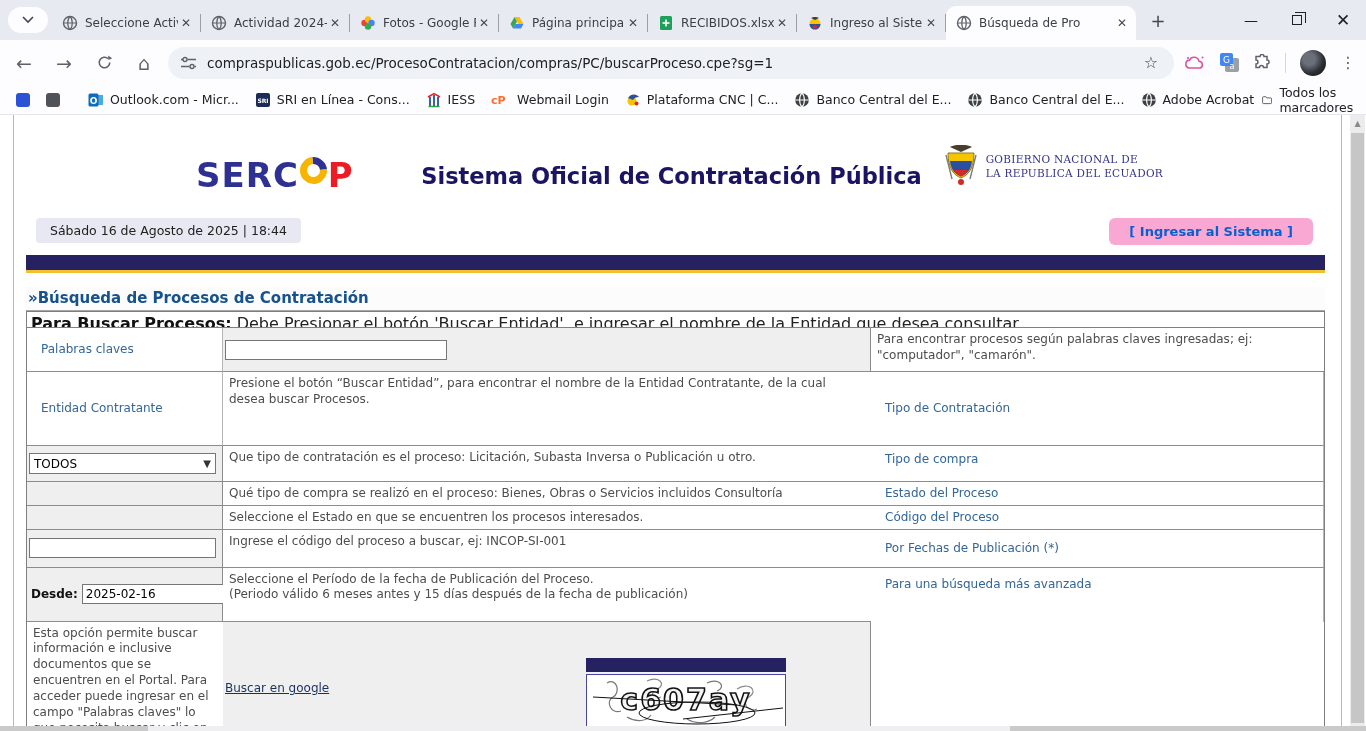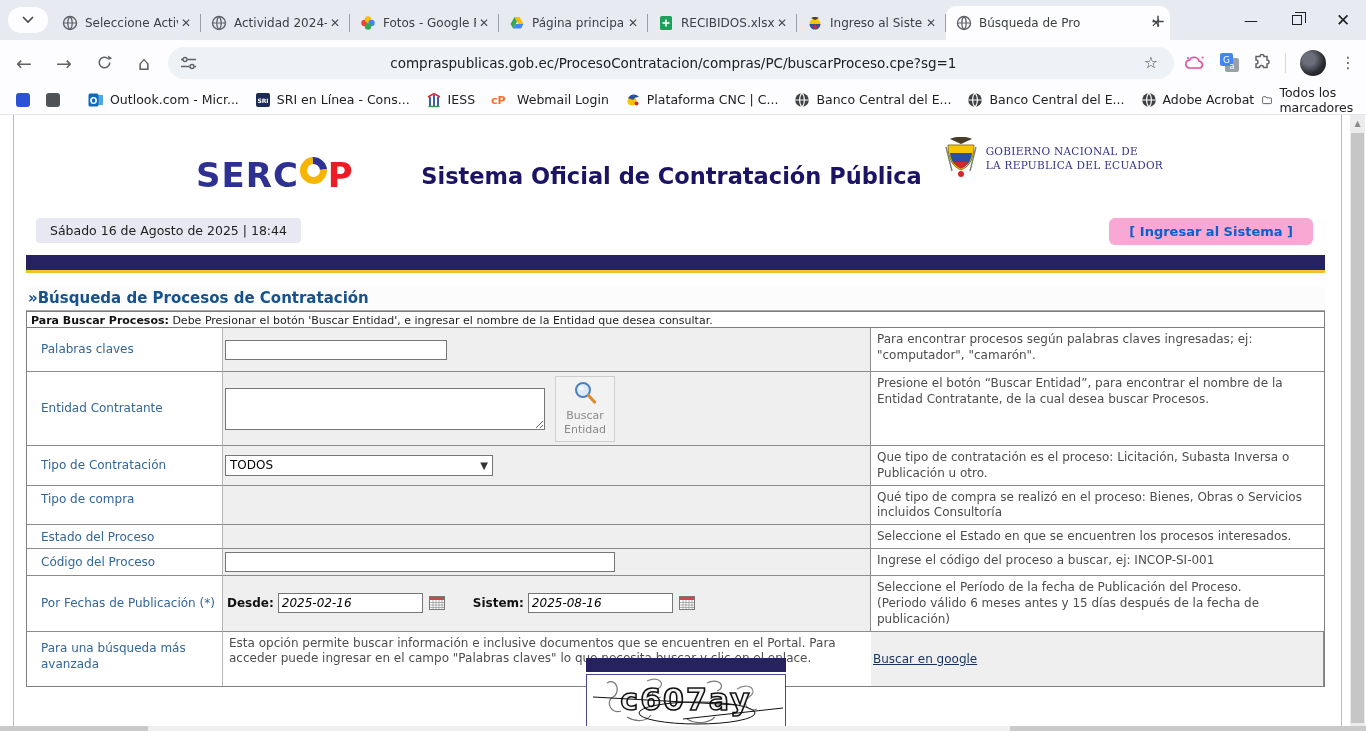--- a/index.html
+++ b/index.html
@@ -15,21 +15,21 @@
   .tab .tlabel { flex:1; white-space:nowrap; overflow:hidden; }
   .tab .tclose { flex:0 0 16px; text-align:center; color:#45494f; font-size:12px; border-radius:50%; }
   .newtab-btn { position:absolute; top:10px; font-size:18px; color:#45494f; width:24px; text-align:center; }
   .wincontrols { position:absolute; right:0; top:0; height:40px; display:flex; }
   .winbtn { width:46px; height:40px; display:flex; align-items:center; justify-content:center; color:#202124; font-size:14px; }
   .restore-glyph { width:10px; height:10px; border:1px solid #202124; position:relative; }
   .restore-glyph:before { content:""; position:absolute; left:2px; top:-4px; width:10px; height:10px; border:1px solid #202124; border-left:none; border-bottom:none; }
 
   .toolbar { position:absolute; left:0; top:40px; width:1366px; height:45px; background:#fdfdff; display:flex; align-items:center; }
   .navbtn { width:32px; height:32px; display:flex; align-items:center; justify-content:center; color:#5f6368; font-size:19px; margin-left:8px; }
-  .omnibox { height:32px; flex:1; margin:0 10px 0 8px; background:#eef1f6; border-radius:16px; display:flex; align-items:center; padding:0 12px;text-align:center; }
+  .omnibox { height:32px; flex:1; margin:0 10px 0 8px; background:#eef1f6; border-radius:16px; display:flex; align-items:center; padding:0 12px; }
   .omnibox .url { color:#202124; font-size:13.5px; white-space:nowrap; overflow:hidden; flex:1; margin-left:10px; }
   .omni-star { color:#45494f; font-size:16px; padding:0 4px; }
   .toolbar-icons { display:flex; align-items:center; gap:14px; padding-right:10px; }
   .tb-sep { width:1px; height:20px; background:#d4d7dc; }
   .avatar { width:26px; height:26px; border-radius:50%; background:radial-gradient(circle at 35% 35%, #6b6f7a 0 25%, #2a2d33 60%, #111 100%); }
   .dots { color:#5f6368; font-size:16px; letter-spacing:0; }
 
   .bookmarksbar { position:absolute; left:0; top:85px; width:1366px; height:30px; background:#fdfdff; border-bottom:1px solid #e4e6ea; display:flex; align-items:center; font-size:12.5px; color:#202124; }
   .bm { display:flex; align-items:center; gap:6px; padding:0 8px; white-space:nowrap; }
   .bm-sq { width:14px; height:14px; border-radius:3px; }
@@ -38,47 +38,47 @@
 
   
   .page { position:absolute; left:13px; top:115px; width:1329px; height:616px; background:#fff; border-left:1px solid #b9b9b9; border-right:1px solid #b9b9b9; }
 
   .site-header { position:relative; height:98px; }
   .sercop { position:absolute; left:182px; top:40px; display:flex; align-items:flex-start; font-weight:bold; font-size:34px; letter-spacing:1px; }
   .sercop .serc { color:#2e3192; }
   .sercop .p { color:#ed1c24; }
   .sercop-o { width:27px; height:27px; border-radius:50%; border:7px solid #f7b500; border-top-color:#2e3192; border-right-color:#f7b500; margin:0 1px; transform:rotate(40deg); position:relative; top:2px; }
   .site-title { position:absolute; left:0; right:12px; top:48px; text-align:center; color:#1b1464; font-weight:bold; font-size:22.5px; }
-  .gov { position:absolute; right:178px; top:22px; display:flex; align-items:center; gap:8px; }
+  .gov { position:absolute; right:178px; top:30px; display:flex; align-items:center; gap:8px; }
   .gov-text { font-family:"DejaVu Serif","Liberation Serif",serif; color:#33338c; font-size:10.5px; line-height:1.35; letter-spacing:0.3px; }
 
   .datebox { position:absolute; left:22px; top:103px; background:#e7e8f2; border-radius:4px; padding:5px 14px; font-size:12.5px; color:#222; }
   .loginbtn { position:absolute; right:28px; top:103px; background:#f9a8d4; border-radius:6px; padding:6px 20px; font-size:13px; font-weight:bold; color:#0a5fce; }
 
   .navybar { position:absolute; left:12px; right:16px; top:140px; height:18px; background:#262262; border-bottom:3px solid #f0c02f; }
 
   .section-title { position:absolute; left:12px; right:16px; top:172px; color:#16528e; font-weight:bold; font-size:15px; border-bottom:2px solid #a7a7a7; padding:2px 0 3px 2px; background:#fcfcfc; }
-  .helpbox { position:absolute; left:12px; right:16px; top:196px; border:1px solid #7f7f7f; font-size:11px; color:#222; padding:2px 4px; }
+  .helpbox { position:absolute; left:12px; right:16px; top:196px; border:1px solid #7f7f7f; font-size:16px; color:#222; padding:2px 4px; }
   .helpbox b { color:#111; }
 
   .formtable { position:absolute; left:12px; right:16px; top:212px; border:1px solid #7f7f7f; display:grid; grid-template-columns:196px 648px 1fr; font-size:12px; }
   .cell { border-bottom:1px solid #8c8c8c; padding:3px 6px; display:flex; align-items:center; }
   .c-label { color:#336699; padding-left:14px; border-right:1px solid #b5b5b5; background:#fff; line-height:1.35; }
   .c-field { background:#efefef; border-right:1px solid #8c8c8c; padding-left:2px; }
   .c-desc { color:#4d4d4d; background:#fff; line-height:1.32; align-items:flex-start; padding-top:4px; display:block; }
 
   .txt { border:1px solid #767676; background:#fff; height:20px; font-size:12px; font-family:inherit; padding:0 3px; }
   .t-keywords { width:222px; }
   .t-codigo { width:390px; }
   .t-entity { width:320px; height:42px; resize:both; border:1px solid #767676; font-family:inherit; }
   .selectbox { width:268px; height:21px; border:1px solid #767676; background:#fff; display:flex; align-items:center; padding:0 4px; position:relative; }
   .selectbox .chev { position:absolute; right:4px; color:#333; font-size:10px; }
   .btn-entidad { margin-left:10px; width:60px; height:66px; background:#f2f2f2; border:1px solid #cfcfcf; display:flex; flex-direction:column; align-items:center; justify-content:center; gap:3px; color:#8a8a8a; font-size:11px; text-align:center; line-height:1.25; }
   .datelbl { font-weight:bold; color:#111; margin:0 4px 0 2px; }
-  .t-date { width:145px;font-style:italic; }
+  .t-date { width:145px; }
   .calicon { margin:0 26px 0 6px; }
   .glink { color:#16335e; text-decoration:underline; font-size:12px; }
 
   .captcha { position:absolute; left:572px; top:543px; width:200px; }
   .captcha-bar { height:14px; background:#262262; margin-bottom:2px; }
   .captcha-box { height:54px; background:#fff; border:1px solid #4646a0; position:relative; overflow:hidden; }
 
   
   .vscroll { position:absolute; right:1px; top:115px; width:15px; height:612px; background:#ececec; }
   .vscroll .up { height:16px; display:flex; align-items:center; justify-content:center; color:#8a8a8a; font-size:8px; }
@@ -149,21 +149,21 @@
     <svg class="favicon" viewBox="0 0 16 16">
         <circle cx="8" cy="9" r="5.5" fill="#f5c500"></circle>
         <path d="M2.5 9 a5.5 5.5 0 0 0 11 0 Z" fill="#2a4fa0"></path>
         <path d="M5 12.5 a5.5 5.5 0 0 0 6 0 L8 9 Z" fill="#d62828"></path>
         <path d="M4 3 C6 1.5 10 1.5 12 3 L8 5 Z" fill="#4a3d2a"></path>
       </svg>
     <span class="tlabel">Ingreso al Sistem</span>
     <span class="tclose">✕</span>
       <span class="sep"></span>
   </div>
-  <div class="tab active" style="left:946px; width:224px">
+  <div class="tab active" style="left:946px; width:190px">
     <svg class="favicon" viewBox="0 0 16 16">
         <circle cx="8" cy="8" r="6.5" fill="none" stroke="#5f6368" stroke-width="1.4"></circle>
         <path d="M1.5 8 H14.5 M8 1.5 C5 4 5 12 8 14.5 M8 1.5 C11 4 11 12 8 14.5" fill="none" stroke="#5f6368" stroke-width="1.2"></path>
       </svg>
     <span class="tlabel">Búsqueda de Pro</span>
     <span class="tclose">✕</span>
   </div>
   <div class="newtab-btn" style="left:1146px">+</div>
 
   <div class="wincontrols">
@@ -328,31 +328,20 @@
 
   <div class="formtable">
 
     <div class="cell c-label" style="min-height:44px">Palabras claves</div>
     <div class="cell c-field">
       <input class="txt t-keywords" value="" style="">
     </div>
     <div class="cell c-desc">Para encontrar procesos según palabras claves ingresadas; ej: "computador", "camarón".</div>
 
     <div class="cell c-label" style="min-height:74px">Entidad Contratante</div>
-    <div class="cell c-field">
-      <textarea class="t-entity" style=""></textarea>
-      <div class="btn-entidad">
-        <svg width="26" height="26" viewBox="0 0 26 26">
-            <circle cx="11" cy="10" r="7" fill="#dce9f7" stroke="#4f7fbf" stroke-width="2"></circle>
-            <circle cx="9" cy="8" r="2.5" fill="#f2f8ff" opacity="0.9"></circle>
-            <path d="M16.5 15.5 L22.5 22" stroke="#e08a2e" stroke-width="3.2" stroke-linecap="round"></path>
-          </svg>
-        <span>Buscar Entidad</span>
-      </div>
-    </div>
     <div class="cell c-desc">Presione el botón “Buscar Entidad”, para encontrar el nombre de la Entidad Contratante, de la cual desea buscar Procesos.</div>
 
     <div class="cell c-label" style="min-height:37px">Tipo de Contratación</div>
     <div class="cell c-field">
       <div class="selectbox">
         <span>TODOS</span>
         <span class="chev">▼</span>
       </div>
     </div>
     <div class="cell c-desc">Que tipo de contratación es el proceso: Licitación, Subasta Inversa o Publicación u otro.</div>

